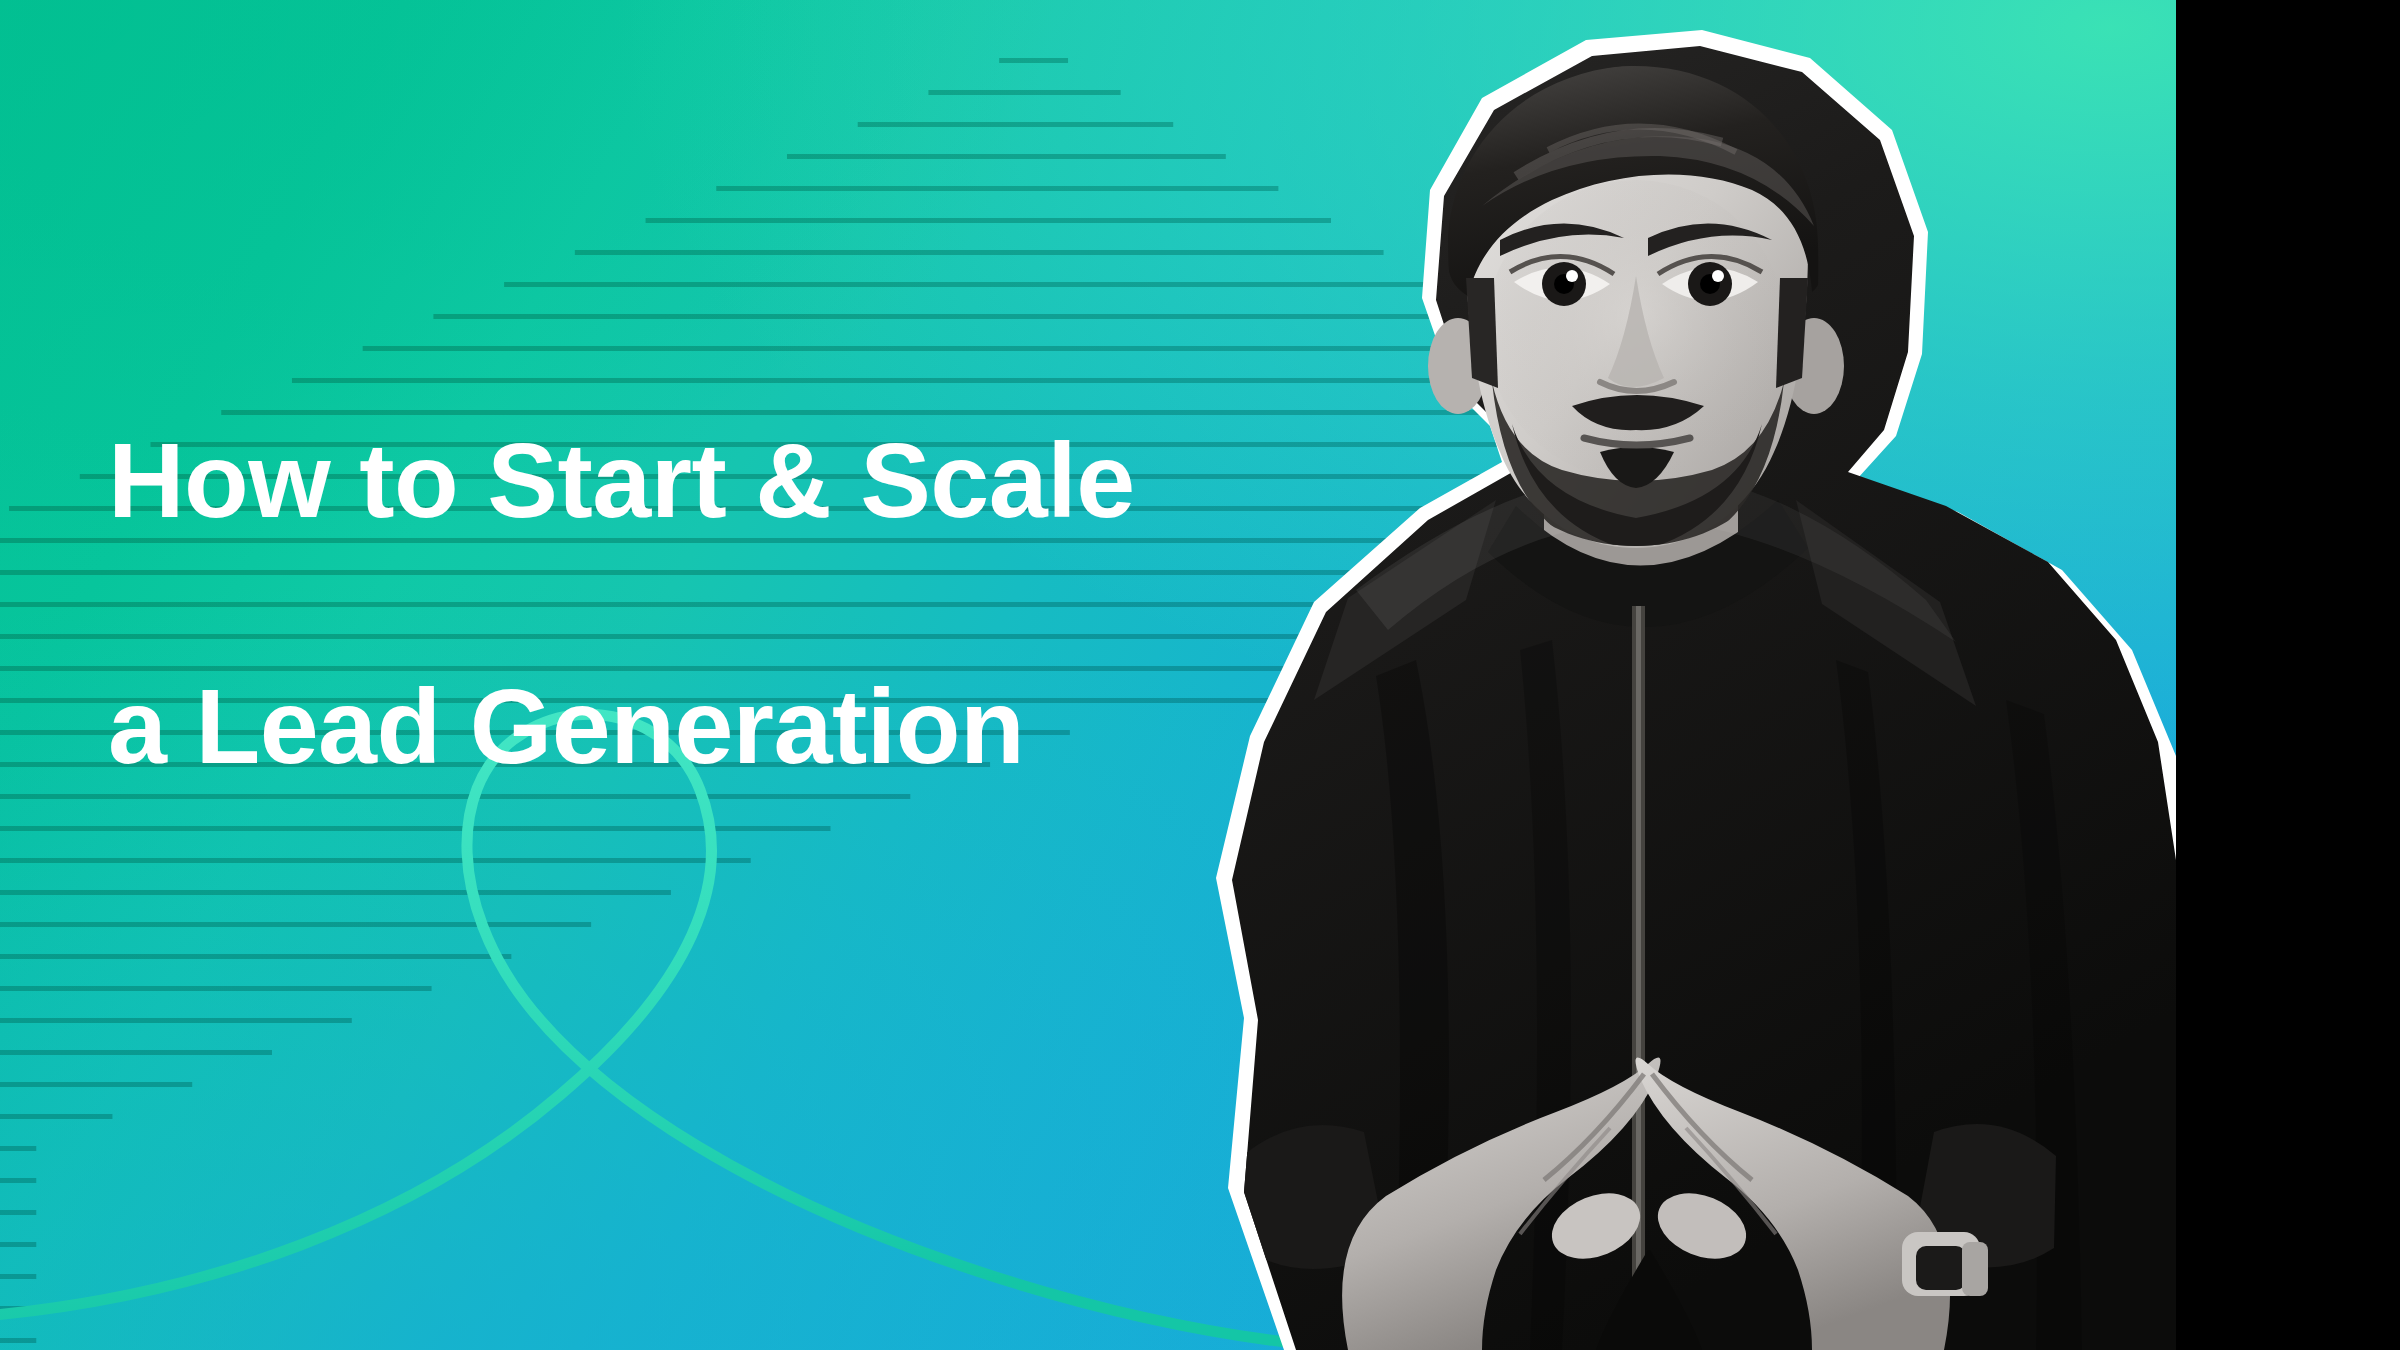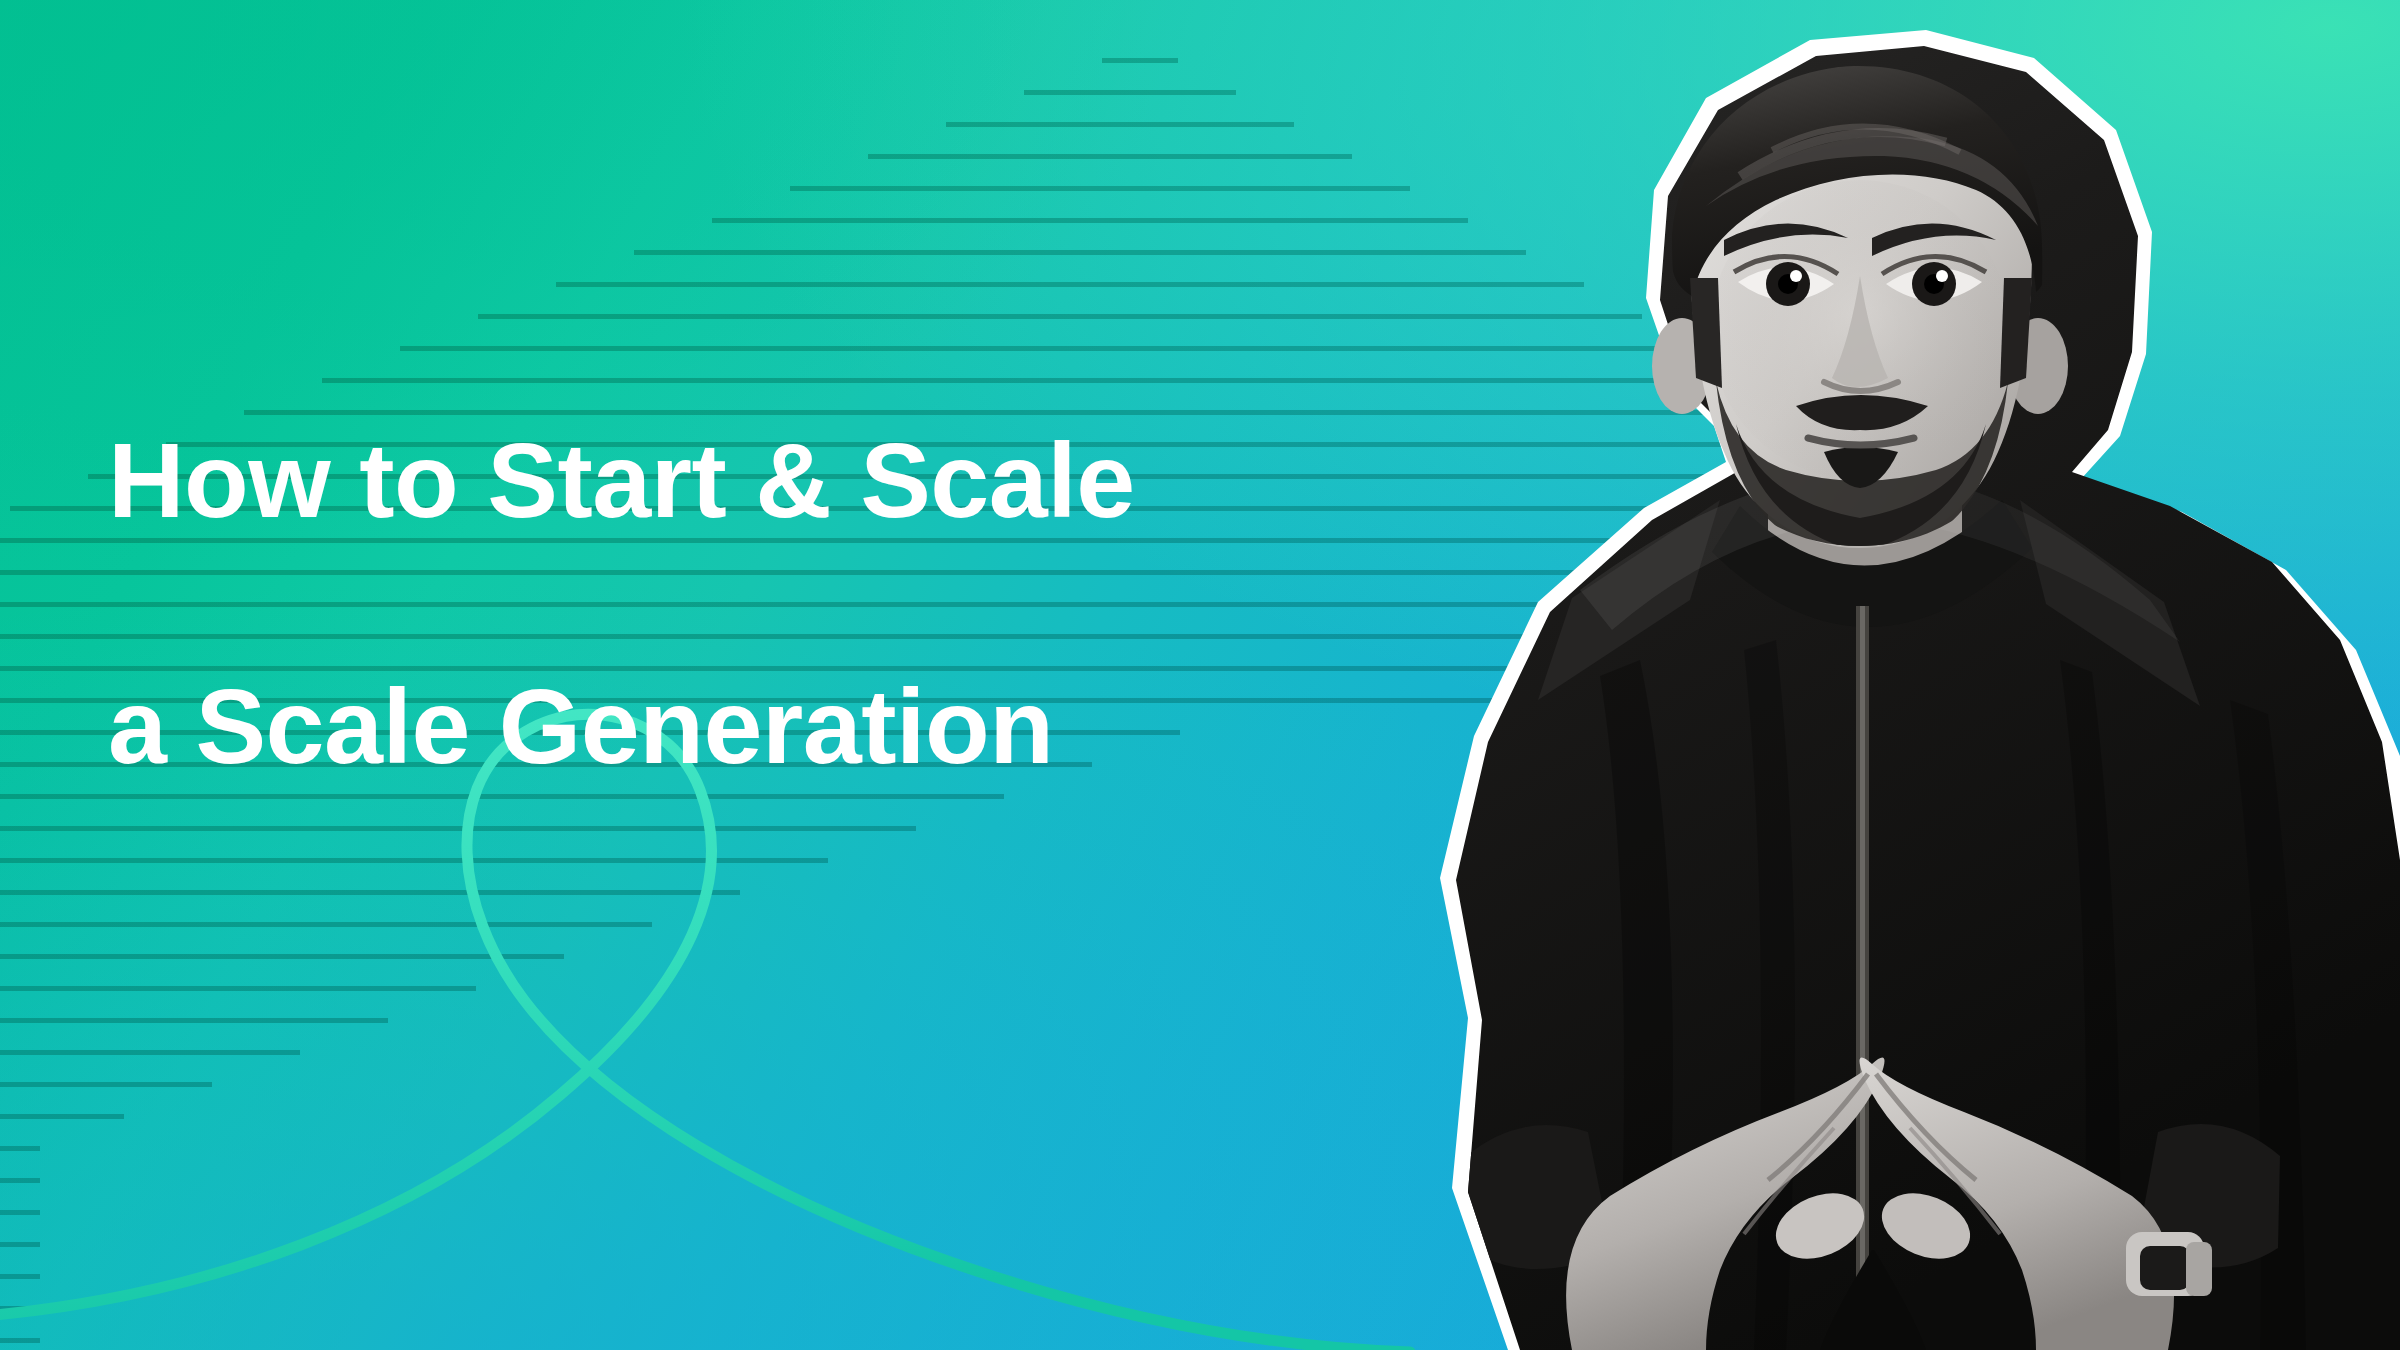--- a/index.html
+++ b/index.html
@@ -1,21 +1,21 @@
 <!DOCTYPE html>
 <html><head>
 <meta charset="utf-8">
 <title>Thumbnail</title>
 <style>
   html,body{margin:0;padding:0;background:#000;}
   *{box-sizing:border-box;}
 
   #stage{
     position:relative;
-    width:2400px;
+    width:2176px;
     height:1350px;
     overflow:hidden;
     font-family:"Liberation Sans", sans-serif;
     isolation:isolate;
   }
 
   
   .bg-gradient{
     position:absolute; inset:0;
     background:
@@ -153,21 +153,21 @@
                C 690 985, 735 880, 700 790
                C 672 716, 578 690, 513 740
                C 448 790, 452 905, 524 1000
                C 600 1100, 760 1200, 980 1272
                C 1150 1328, 1290 1348, 1410 1352" fill="none" stroke="url(#swooshGrad)" stroke-width="11" stroke-linecap="round"></path>
     </svg>
   </div>
 
   <div class="headline">
     <span class="ln">How to Start &amp; Scale</span>
-    <span class="ln">a Scale Generation</span>
+    <span class="ln">a Lead Generation</span>
   </div>
 
   <div class="person">
     <svg viewBox="0 0 1180 1350" preserveAspectRatio="xMaxYMax meet" aria-hidden="true">
       <defs>
 
         <linearGradient id="skinG" x1="0" y1="0" x2="1" y2="1">
           <stop offset="0%" stop-color="#E6E4E2"></stop>
           <stop offset="48%" stop-color="#CFCCC9"></stop>
           <stop offset="100%" stop-color="#A09C99"></stop>

